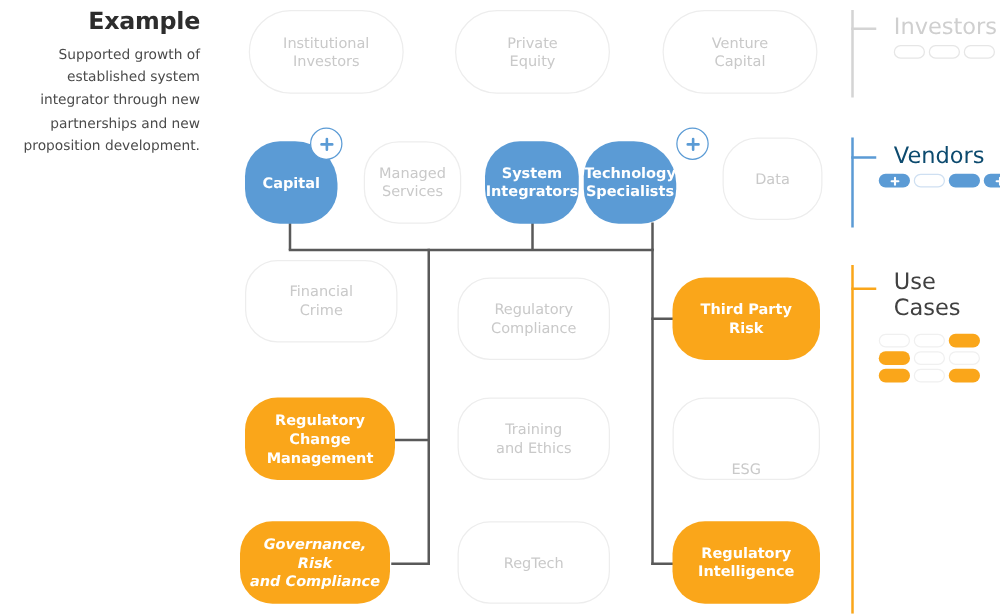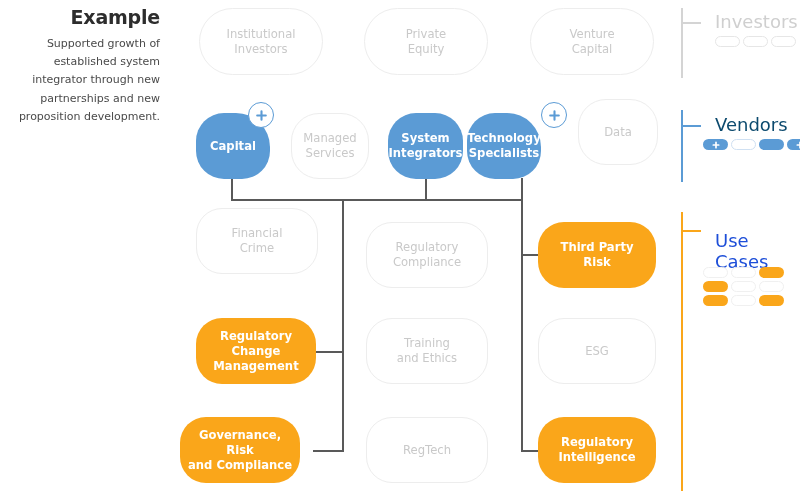--- a/index.html
+++ b/index.html
@@ -220,45 +220,45 @@
 
   <div class="card blue vend notched" style="left:467px; top:113px; width:74px; height:66px; z-index:3;">
     <span class="lbl">Technology<br>Specialists</span>
   </div>
   <div class="badge" style="left:541px; top:102px;">
     <svg width="13" height="13" viewBox="0 0 13 13">
       <path d="M6.5 2.2 V10.8 M2.2 6.5 H10.8" stroke="#5b9bd5" stroke-width="2.1" stroke-linecap="round"></path>
     </svg>
   </div>
 
-  <div class="card ghost vend" style="left:578px; top:99px; width:80px; height:66px;">
+  <div class="card ghost vend" style="left:578px; top:110px; width:80px; height:66px;">
     <span class="lbl">Data</span>
   </div>
 
   <div class="card ghost" style="left:196px; top:208px; width:122px; height:66px; z-index:3;">
     <span class="lbl">Financial<br>Crime</span>
   </div>
   <div class="card ghost" style="left:366px; top:222px; width:122px; height:66px; z-index:3;">
     <span class="lbl">Regulatory<br>Compliance</span>
   </div>
   <div class="card orange" style="left:538px; top:222px; width:118px; height:66px; z-index:3;">
     <span class="lbl">Third Party<br>Risk</span>
   </div>
 
   <div class="card orange" style="left:196px; top:318px; width:120px; height:66px; z-index:3;">
     <span class="lbl">Regulatory<br>Change<br>Management</span>
   </div>
   <div class="card ghost" style="left:366px; top:318px; width:122px; height:66px; z-index:3;">
     <span class="lbl">Training<br>and Ethics</span>
   </div>
-  <div class="card ghost" style="left:538px; top:318px; width:118px; height:66px; z-index:3;">
+  <div class="card ghost" style="left:538px; top:318px; width:118px; height:66px; z-index:3;align-items:flex-end;">
     <span class="lbl">ESG</span>
   </div>
 
-  <div class="card orange" style="left:180px; top:417px; width:120px; height:66px; z-index:3;">
+  <div class="card orange" style="left:192px; top:417px; width:120px; height:66px; z-index:3;font-style:italic;">
     <span class="lbl">Governance, Risk<br>and Compliance</span>
   </div>
   <div class="card ghost" style="left:366px; top:417px; width:122px; height:66px; z-index:3;">
     <span class="lbl">RegTech</span>
   </div>
   <div class="card orange" style="left:538px; top:417px; width:118px; height:66px; z-index:3;">
     <span class="lbl">Regulatory<br>Intelligence</span>
   </div>
 
   <div class="legend" style="left:681px; top:8px; width:115px; height:70px;">
@@ -293,21 +293,21 @@
           </svg>
         </span>
 
       </div>
     </div>
   </div>
 
   <div class="legend" style="left:681px; top:212px; width:115px; height:279px;">
     <div class="bar" style="height:279px; background:#faa61a;"></div>
     <div class="tick" style="left:0px; top:18px; background:#faa61a;"></div>
-    <div class="ltitle" style="top:18px; color:#1d4ed8;">Use<br>Cases</div>
+    <div class="ltitle" style="top:3px; color:#404040;">Use<br>Cases</div>
     <div class="pills" style="top:55px; left:22px;">
       <div class="prow">
         <span class="pill e-orange"></span>
         <span class="pill e-orange"></span>
         <span class="pill f-orange"></span>
       </div>
       <div class="prow">
         <span class="pill f-orange"></span>
         <span class="pill e-orange"></span>
         <span class="pill e-orange"></span>

